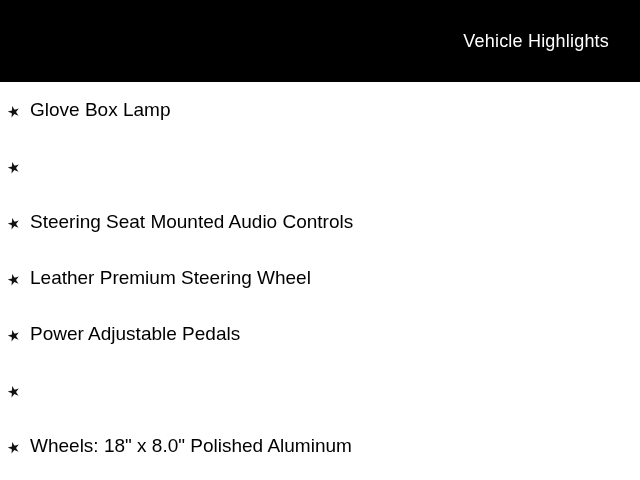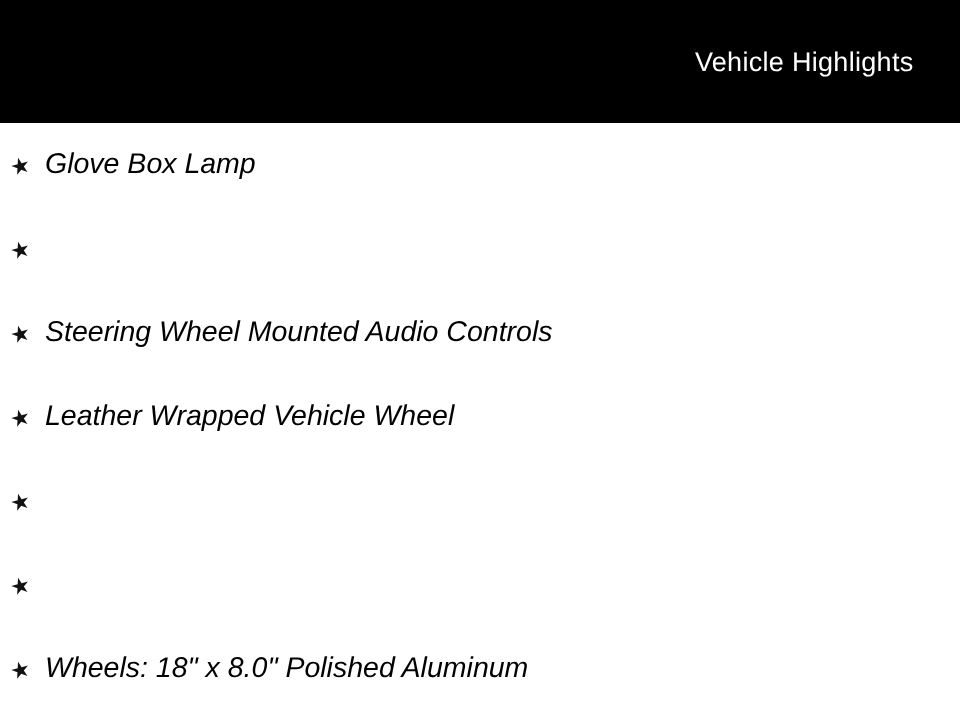--- a/index.html
+++ b/index.html
@@ -51,21 +51,20 @@
     flex: 0 0 23px;
     font-size: 15px;
     line-height: 1;
     color: #111111;
     transform: rotate(-15deg);
     transform-origin: 40% 55%;
   }
   .highlight-label {
     display: inline-block;
     white-space: nowrap;
-    font-style: italic;
   }
 </style>
 </head>
 <body>
 
 <div class="screen">
 
   <div class="header-bar">
     <span class="header-title">Vehicle Highlights</span>
   </div>
@@ -73,28 +72,29 @@
   <ul class="highlights-list">
     <li class="highlight-item">
       <span class="star-icon">★</span>
       <span class="highlight-label">Glove Box Lamp</span>
     </li>
     <li class="highlight-item">
       <span class="star-icon">★</span>
     </li>
     <li class="highlight-item">
       <span class="star-icon">★</span>
-      <span class="highlight-label">Steering Wheel Mounted Audio Controls</span>
+      <span class="highlight-label">Steering Seat Mounted Audio Controls</span>
     </li>
     <li class="highlight-item">
       <span class="star-icon">★</span>
-      <span class="highlight-label">Leather Wrapped Vehicle Wheel</span>
+      <span class="highlight-label">Leather Premium Steering Wheel</span>
     </li>
     <li class="highlight-item">
       <span class="star-icon">★</span>
+      <span class="highlight-label">Power Adjustable Pedals</span>
     </li>
     <li class="highlight-item">
       <span class="star-icon">★</span>
     </li>
     <li class="highlight-item">
       <span class="star-icon">★</span>
       <span class="highlight-label">Wheels: 18" x 8.0" Polished Aluminum</span>
     </li>
   </ul>
 

